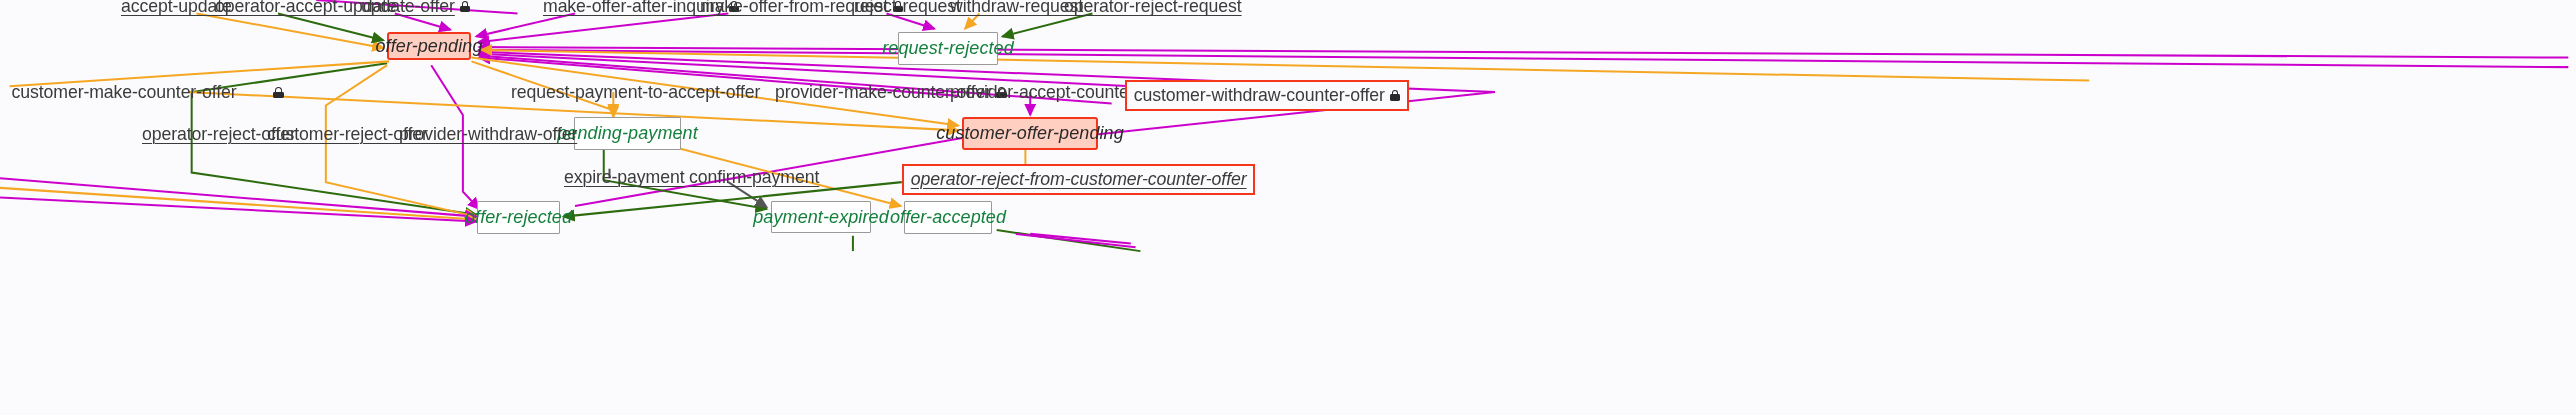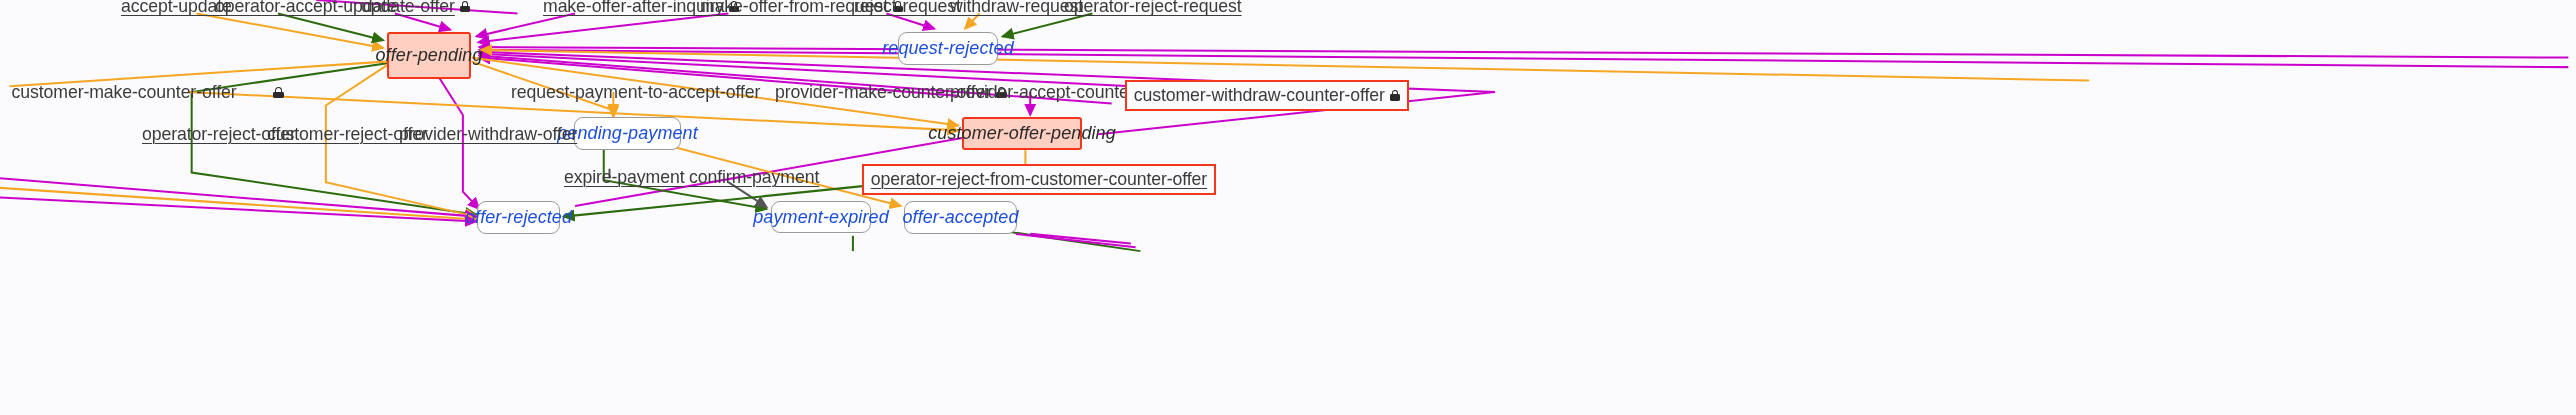--- a/index.html
+++ b/index.html
@@ -11,24 +11,24 @@
     position:relative;
   }
   #stage{position:absolute;inset:0;width:2576px;height:416px;}
   svg.edges{position:absolute;left:0;top:0;width:2576px;height:416px;pointer-events:none;}
 
   .node{
     position:absolute;
     display:flex;align-items:center;justify-content:center;
     font-style:italic;
     font-size:18px;
-    color:#1d4ed8;
+    color:#15803d;
     background:#ffffff;
     border:1.3px solid #9a9a9a;
-    border-radius:9px;
+    border-radius:1px;
     white-space:nowrap;
     box-sizing:border-box;
     letter-spacing:0.1px;
   }
   .node.hl{
     background:#ffcfc2;
     border:2.5px solid #f4361c;
     border-radius:2.9px;
     color:#2a2a2a;
   }
@@ -136,45 +136,45 @@
       <path d="M0,196 L497,229" stroke="#f5a623" marker-end="url(#ar-o)"></path>
       <path d="M0,206 L497,231" stroke="#cc00cc" marker-end="url(#ar-m)"></path>
 
       <path d="M1040,240 L1190,262" stroke="#2d6b0f"></path>
       <path d="M1060,244 L1185,258" stroke="#cc00cc"></path>
       <path d="M1075,244 L1180,254" stroke="#cc00cc"></path>
       <path d="M890,246 L890,262" stroke="#2d6b0f"></path>
     </g>
   </svg>
 
-  <div class="node hl" style="left:387px;top:32px;width:84px;height:47px;">
+  <div class="node hl" style="left:387px;top:32px;width:84px;height:28px;">
     <span>offer-pending</span>
   </div>
 
   <div class="node" style="left:898px;top:32px;width:100px;height:33px;">
     <span>request-rejected</span>
   </div>
 
   <div class="node" style="left:574px;top:117px;width:107px;height:33px;">
     <span>pending-payment</span>
   </div>
 
-  <div class="node hl" style="left:962px;top:117px;width:120px;height:33px;">
+  <div class="node hl" style="left:962px;top:117px;width:136px;height:33px;">
     <span>customer-offer-pending</span>
   </div>
 
   <div class="node" style="left:477px;top:201px;width:83px;height:33px;align-items:center;">
     <span>offer-rejected</span>
   </div>
 
   <div class="node" style="left:771px;top:201px;width:100px;height:32px;">
     <span>payment-expired</span>
   </div>
 
-  <div class="node" style="left:904px;top:201px;width:113px;height:33px;font-style:italic;">
+  <div class="node" style="left:904px;top:201px;width:88px;height:33px;font-style:italic;">
     <span>offer-accepted</span>
   </div>
 
   <div class="lbl u" style="left:121px;top:-3.8px;">
     <span class="txt">accept-update</span>
   </div>
   <div class="lbl u" style="left:215px;top:-3.8px;">
     <span class="txt">operator-accept-update</span>
   </div>
   <div class="lbl u" style="left:361px;top:-3.8px;">
@@ -227,17 +227,17 @@
   <div class="lbl u" style="left:399px;top:124px;text-align:center;">
     <span class="txt">provider-withdraw-offer</span>
   </div>
 
   <div class="lbl u" style="left:564px;top:167px;">
     <span class="txt">expire-payment</span>
   </div>
   <div class="lbl u" style="left:689px;top:167px;">
     <span class="txt">confirm-payment</span>
   </div>
-  <div class="lbl u boxed" style="left:862px;top:164px;">
+  <div class="lbl u boxed" style="left:902px;top:164px;font-style:italic;">
     <span class="txt">operator-reject-from-customer-counter-offer</span>
   </div>
 </div>
 
 
 </body></html>

